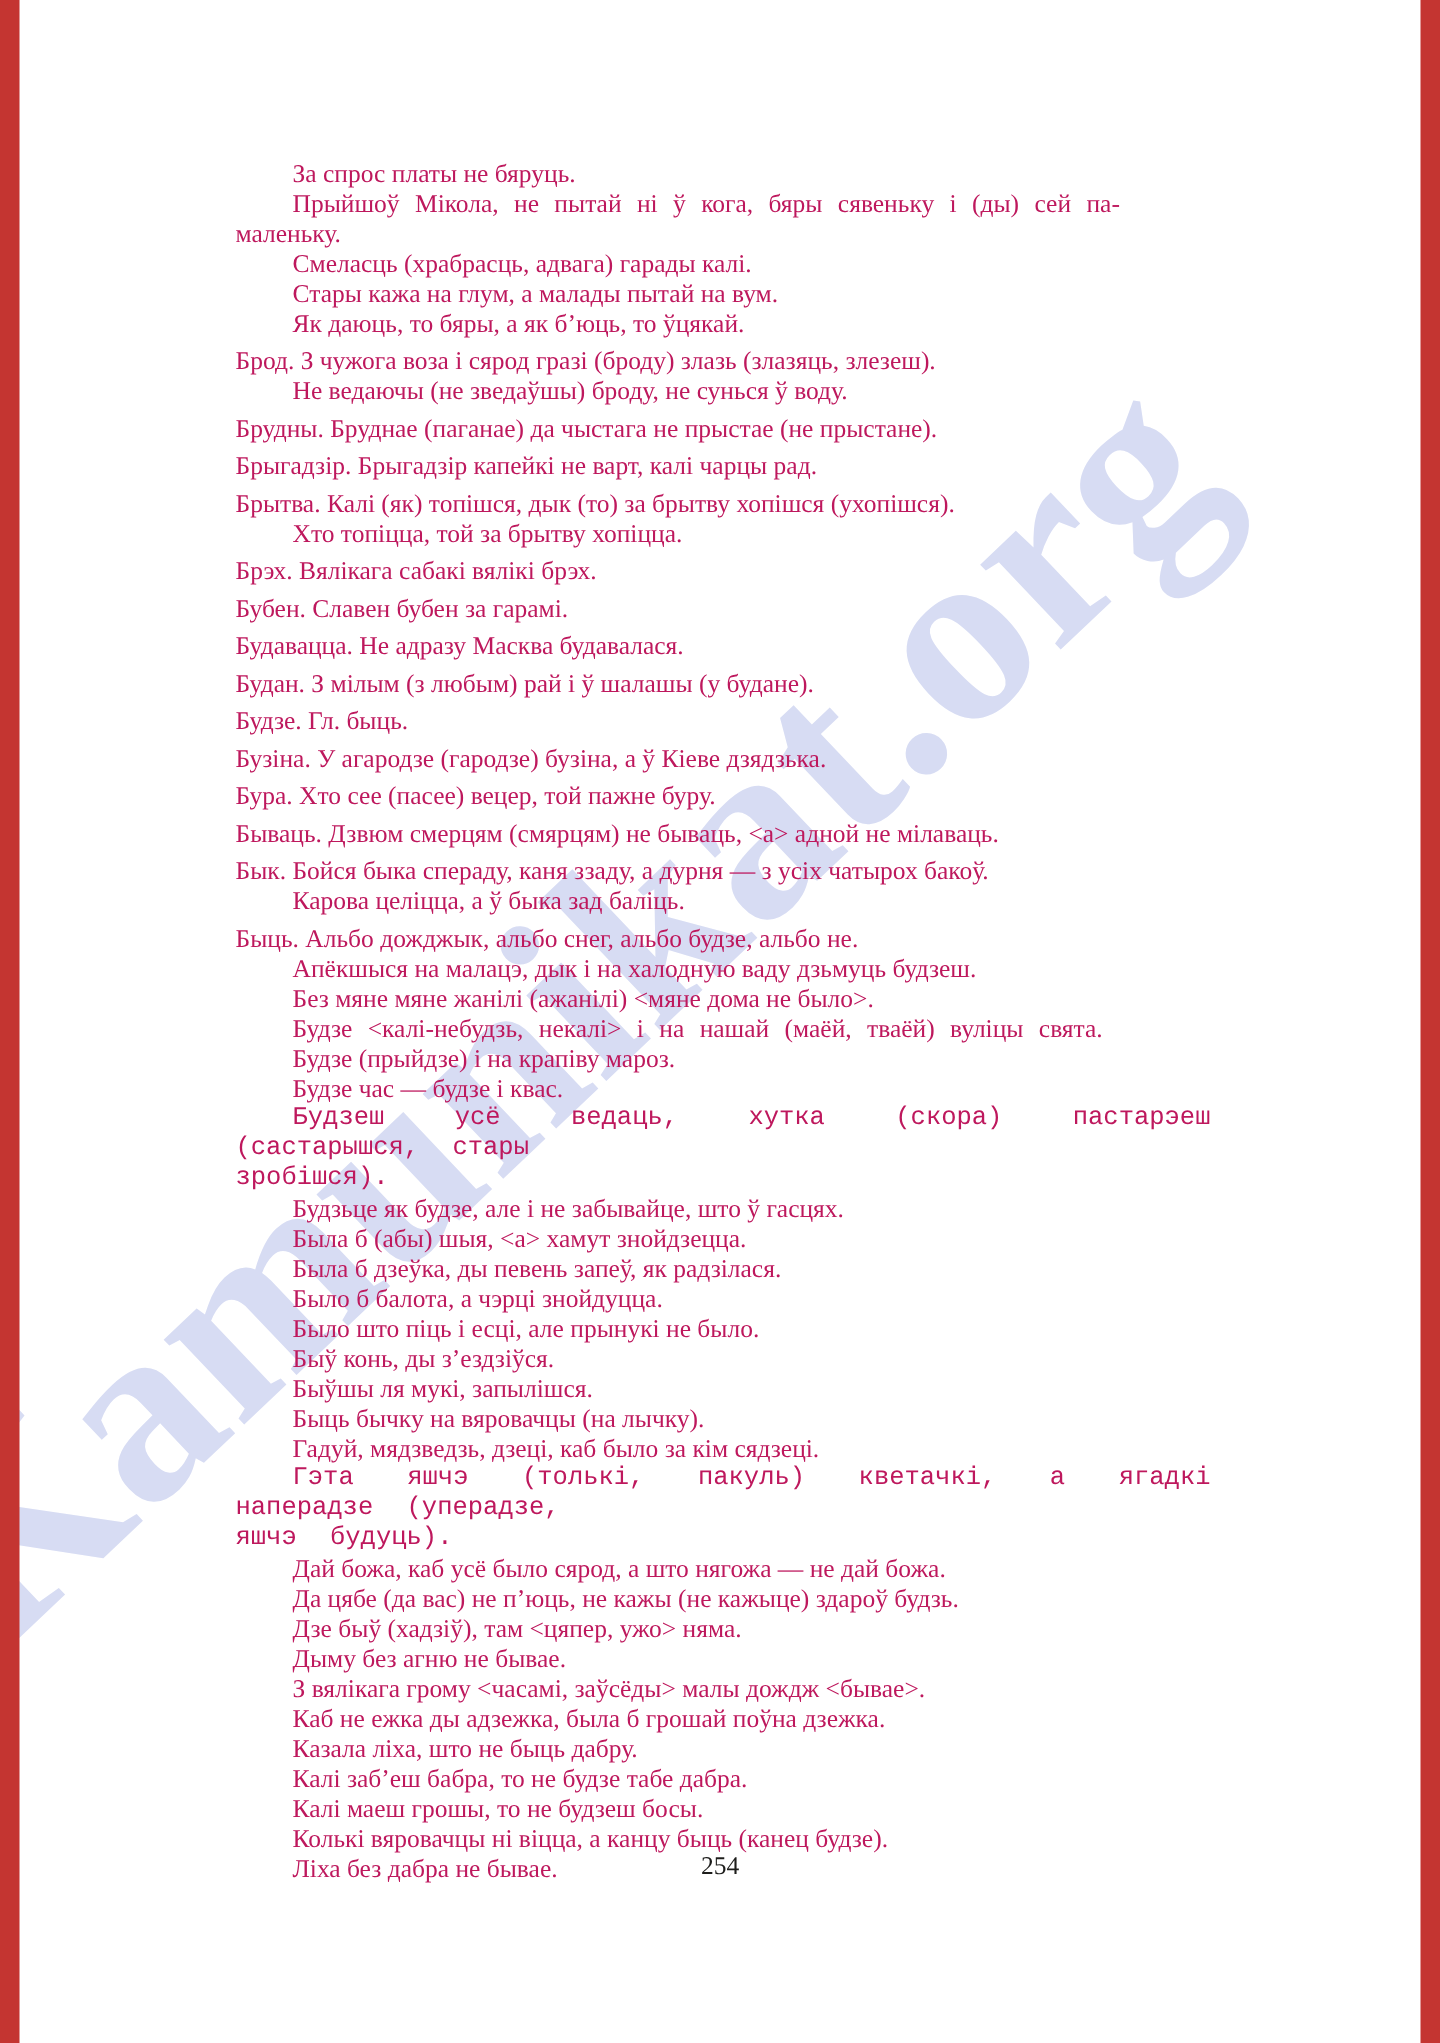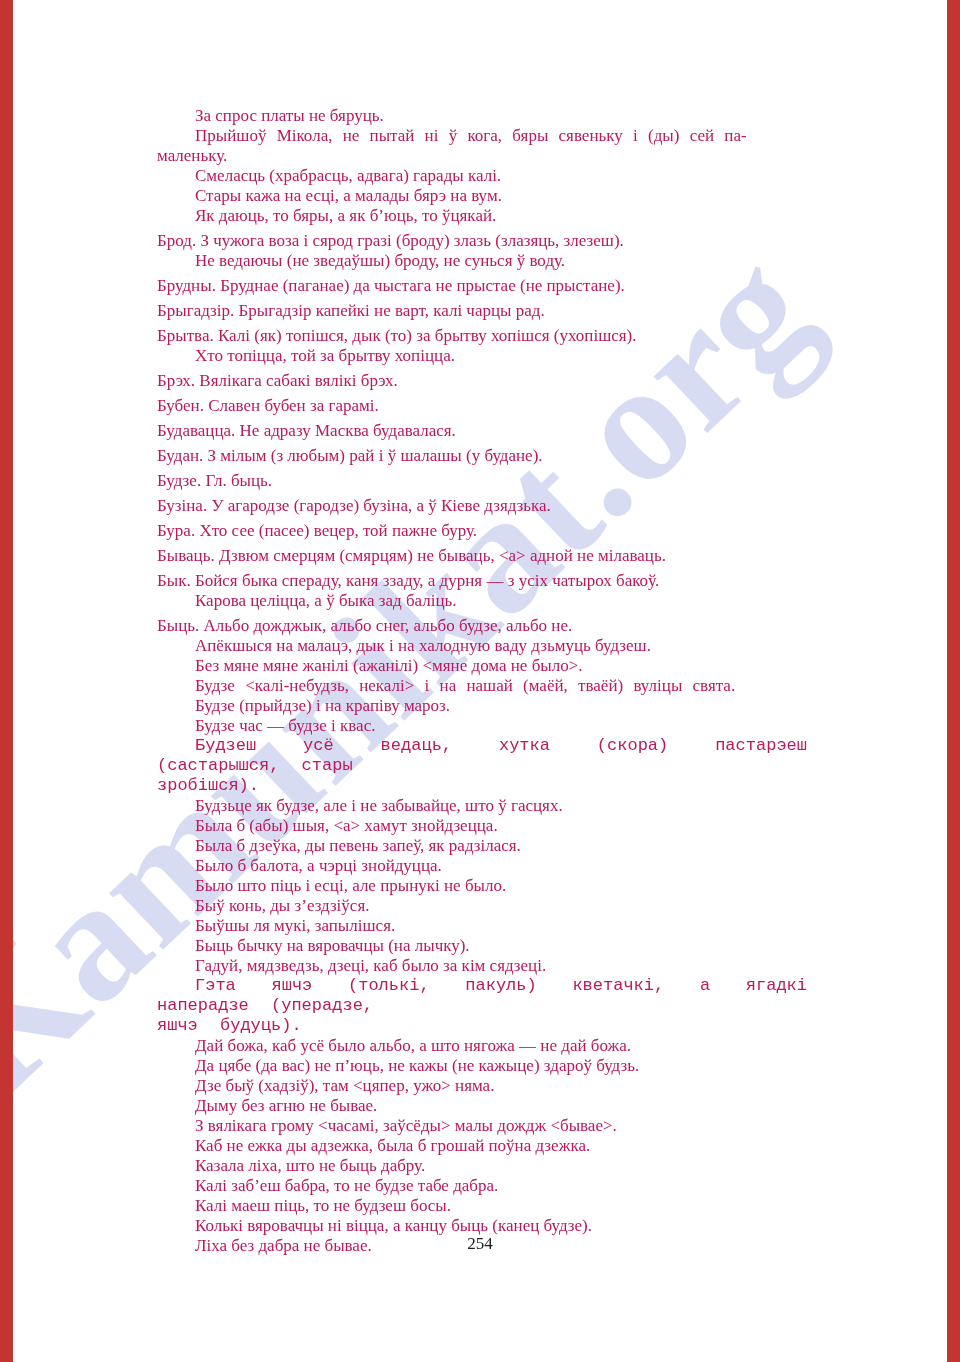--- a/index.html
+++ b/index.html
@@ -61,21 +61,21 @@
   <div class="edge-bar right" style="background: rgb(196, 53, 49);"></div>
 
   <div class="watermark" style="color: rgb(215, 220, 243);">Kamunikat.org</div>
 
   <div class="content" style="color: #be185d;">
     <div>
         <p class="prov">За спрос платы не бяруць.</p>
         <p class="prov spread1">Прыйшоў Мікола, не пытай ні ў кога, бяры сявеньку і (ды) сей па-
 маленьку.</p>
         <p class="prov">Смеласць (храбрасць, адвага) гарады калі.</p>
-        <p class="prov">Стары кажа на есці, а малады бярэ на вум.</p>
+        <p class="prov">Стары кажа на глум, а малады пытай на вум.</p>
         <p class="prov">Як даюць, то бяры, а як б’юць, то ўцякай.</p>
       </div>
     <div>
         <div class="entry">
           <p class="lead"><b class="head">Брод.</b> З чужога воза і сярод гразі (броду) злазь (злазяць, злезеш).</p>
           <p class="prov">Не ведаючы (не зведаўшы) броду, не сунься ў воду.</p>
         </div>
         <div class="entry">
           <p class="lead"><b class="head">Брудны.</b> Бруднае (паганае) да чыстага не прыстае (не прыстане).</p>
         </div>
@@ -127,29 +127,29 @@
           <p class="prov">Была б (абы) шыя, &lt;а&gt; хамут знойдзецца.</p>
           <p class="prov">Была б дзеўка, ды певень запеў, як радзілася.</p>
           <p class="prov">Было б балота, а чэрці знойдуцца.</p>
           <p class="prov">Было што піць і есці, але прынукі не было.</p>
           <p class="prov">Быў конь, ды з’ездзіўся.</p>
           <p class="prov">Быўшы ля мукі, запылішся.</p>
           <p class="prov">Быць бычку на вяровачцы (на лычку).</p>
           <p class="prov">Гадуй, мядзведзь, дзеці, каб было за кім сядзеці.</p>
           <p class="prov spread2">Гэта яшчэ (толькі, пакуль) кветачкі, а ягадкі наперадзе (уперадзе,
 яшчэ будуць).</p>
-          <p class="prov">Дай божа, каб усё было альбо, а што нягожа — не дай божа.</p>
+          <p class="prov">Дай божа, каб усё было сярод, а што нягожа — не дай божа.</p>
           <p class="prov">Да цябе (да вас) не п’юць, не кажы (не кажыце) здароў будзь.</p>
           <p class="prov">Дзе быў (хадзіў), там &lt;цяпер, ужо&gt; няма.</p>
           <p class="prov">Дыму без агню не бывае.</p>
           <p class="prov">З вялікага грому &lt;часамі, заўсёды&gt; малы дождж &lt;бывае&gt;.</p>
           <p class="prov">Каб не ежка ды адзежка, была б грошай поўна дзежка.</p>
           <p class="prov">Казала ліха, што не быць дабру.</p>
           <p class="prov">Калі заб’еш бабра, то не будзе табе дабра.</p>
-          <p class="prov">Калі маеш піць, то не будзеш босы.</p>
+          <p class="prov">Калі маеш грошы, то не будзеш босы.</p>
           <p class="prov">Колькі вяровачцы ні віцца, а канцу быць (канец будзе).</p>
           <p class="prov">Ліха без дабра не бывае.</p>
         </div>
       </div>
   </div>
 
   <div class="pagenum" style="color: rgb(29, 29, 27);">254</div>
 </div>
 
 </body></html>

